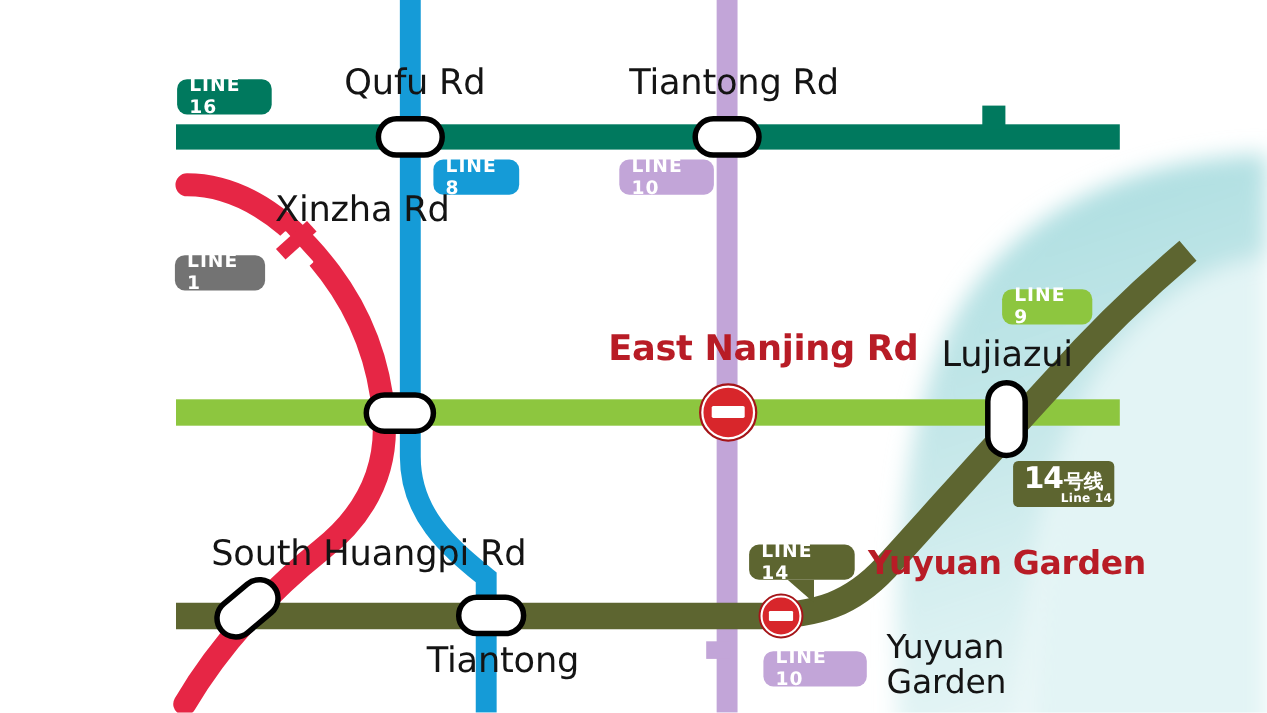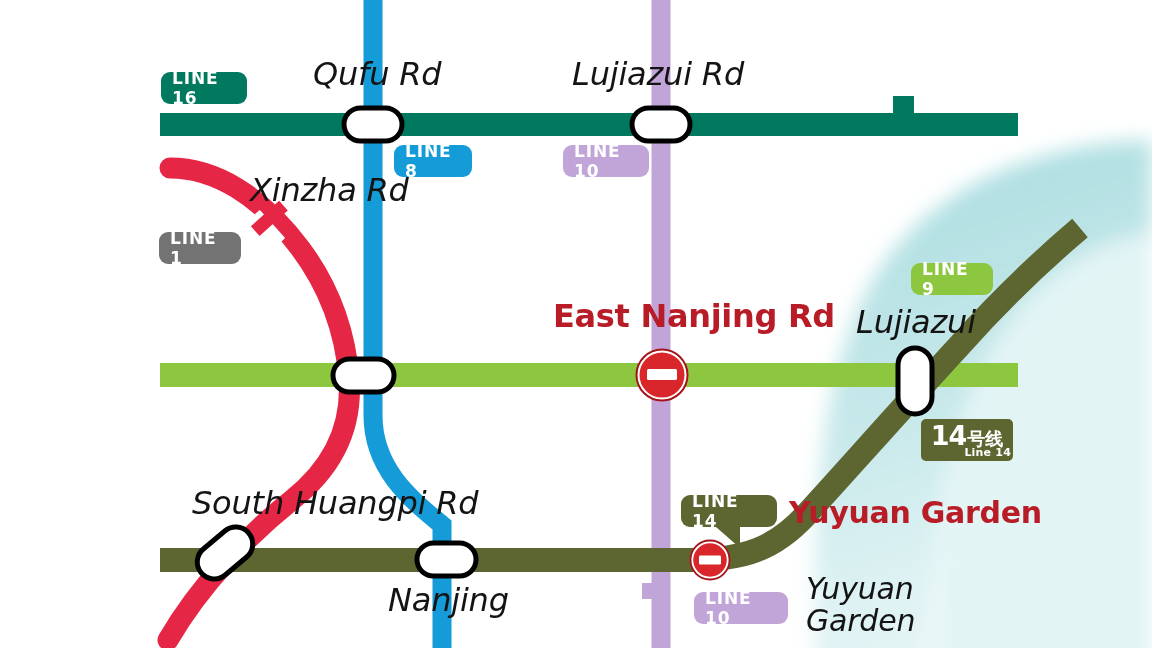--- a/index.html
+++ b/index.html
@@ -29,21 +29,20 @@
     position: absolute;
     font-family: "DejaVu Sans", sans-serif;
     color: #111111;
     white-space: pre;
     line-height: 1.08;
     letter-spacing: -0.2px;
   }
   .station-label.dark {
     color: #141414;
     font-weight: 400;
-    font-style: italic;
   }
   .station-label.highlight {
     color: #B81C26;
     font-weight: 700;
     letter-spacing: -0.3px;
   }
   .line-badge {
     position: absolute;
     display: flex;
     align-items: center;
@@ -250,31 +249,31 @@
   <div class="cn-badge" style="left:921px; top:419px; width:92px; height:42px; background:#5D6530;">
     <div class="cn-row">
       <span class="cn-num">14</span>
       <span class="cn-han">号线</span>
     </div>
     <div class="cn-en">Line 14</div>
   </div>
 
   <div class="station-label dark" style="left:313px; top:57px; font-size:32px;">Qufu Rd</div>
 
-  <div class="station-label dark" style="left:572px; top:57px; font-size:32px;">Lujiazui Rd</div>
+  <div class="station-label dark" style="left:572px; top:57px; font-size:32px;">Tiantong Rd</div>
 
   <div class="station-label dark" style="left:250px; top:173px; font-size:32px;">Xinzha Rd</div>
 
 
   <div class="station-label highlight" style="left:553px; top:299px; font-size:32px;text-align:center;">East Nanjing Rd</div>
 
   <div class="station-label dark" style="left:856px; top:305px; font-size:32px;">Lujiazui</div>
 
   <div class="station-label dark" style="left:192px; top:486px; font-size:32px;">South Huangpi Rd</div>
 
-  <div class="station-label dark" style="left:388px; top:583px; font-size:32px;">Nanjing</div>
+  <div class="station-label dark" style="left:388px; top:583px; font-size:32px;">Tiantong</div>
 
   <div class="station-label highlight" style="left:789px; top:497px; font-size:30px;">Yuyuan Garden</div>
 
   <div class="station-label dark" style="left:806px; top:573px; font-size:30px;">Yuyuan
 Garden</div>
 
 </div>
 
 </body></html>

